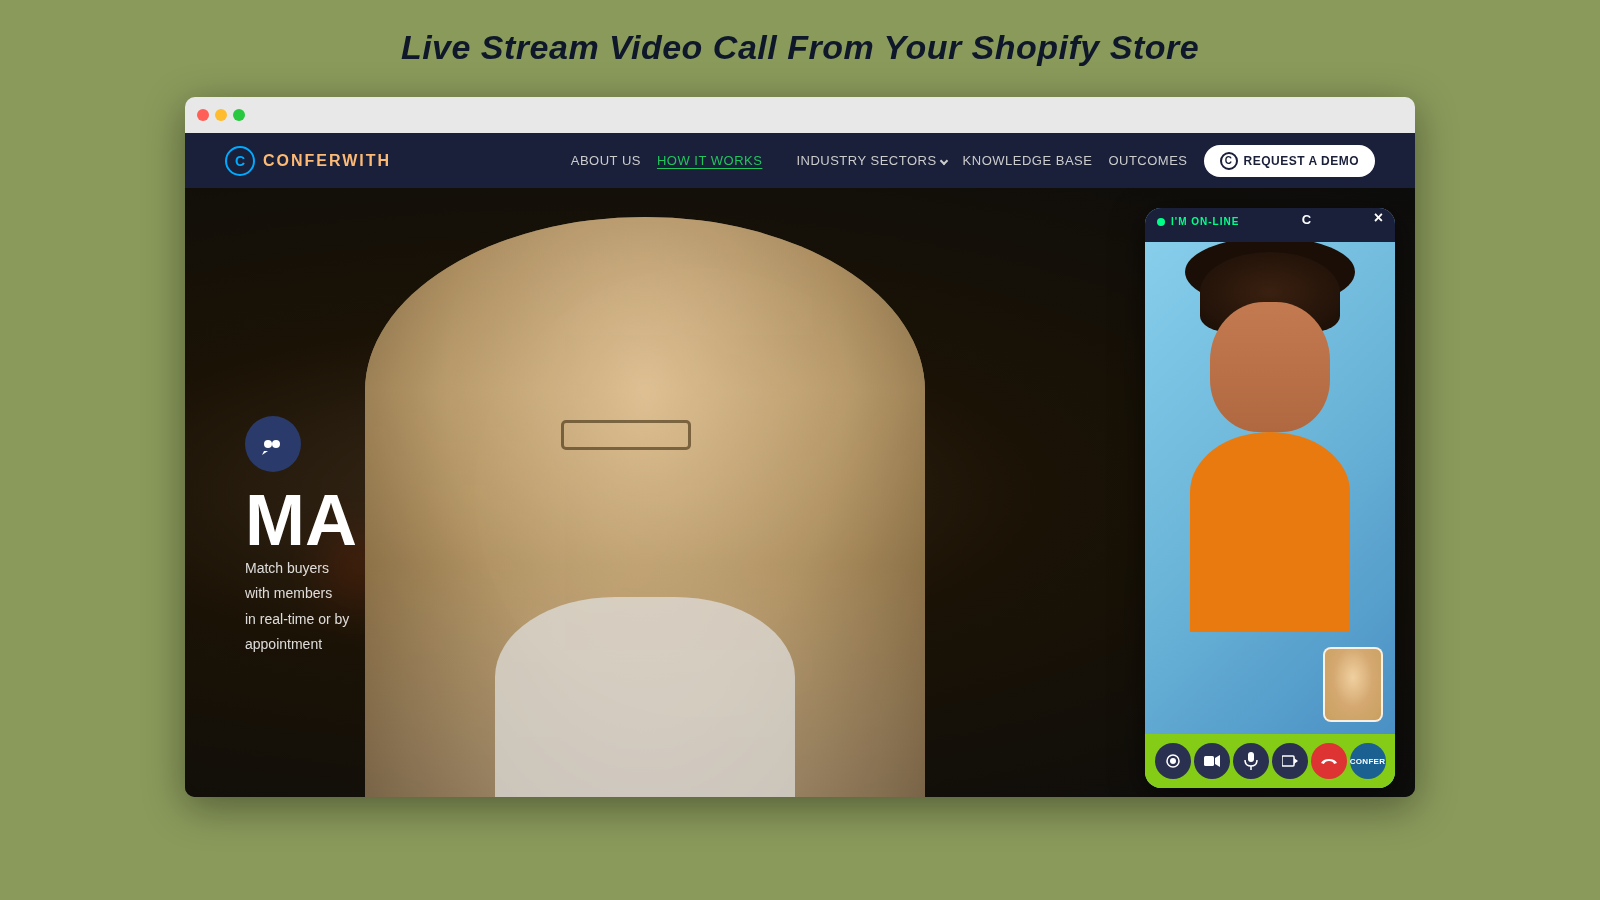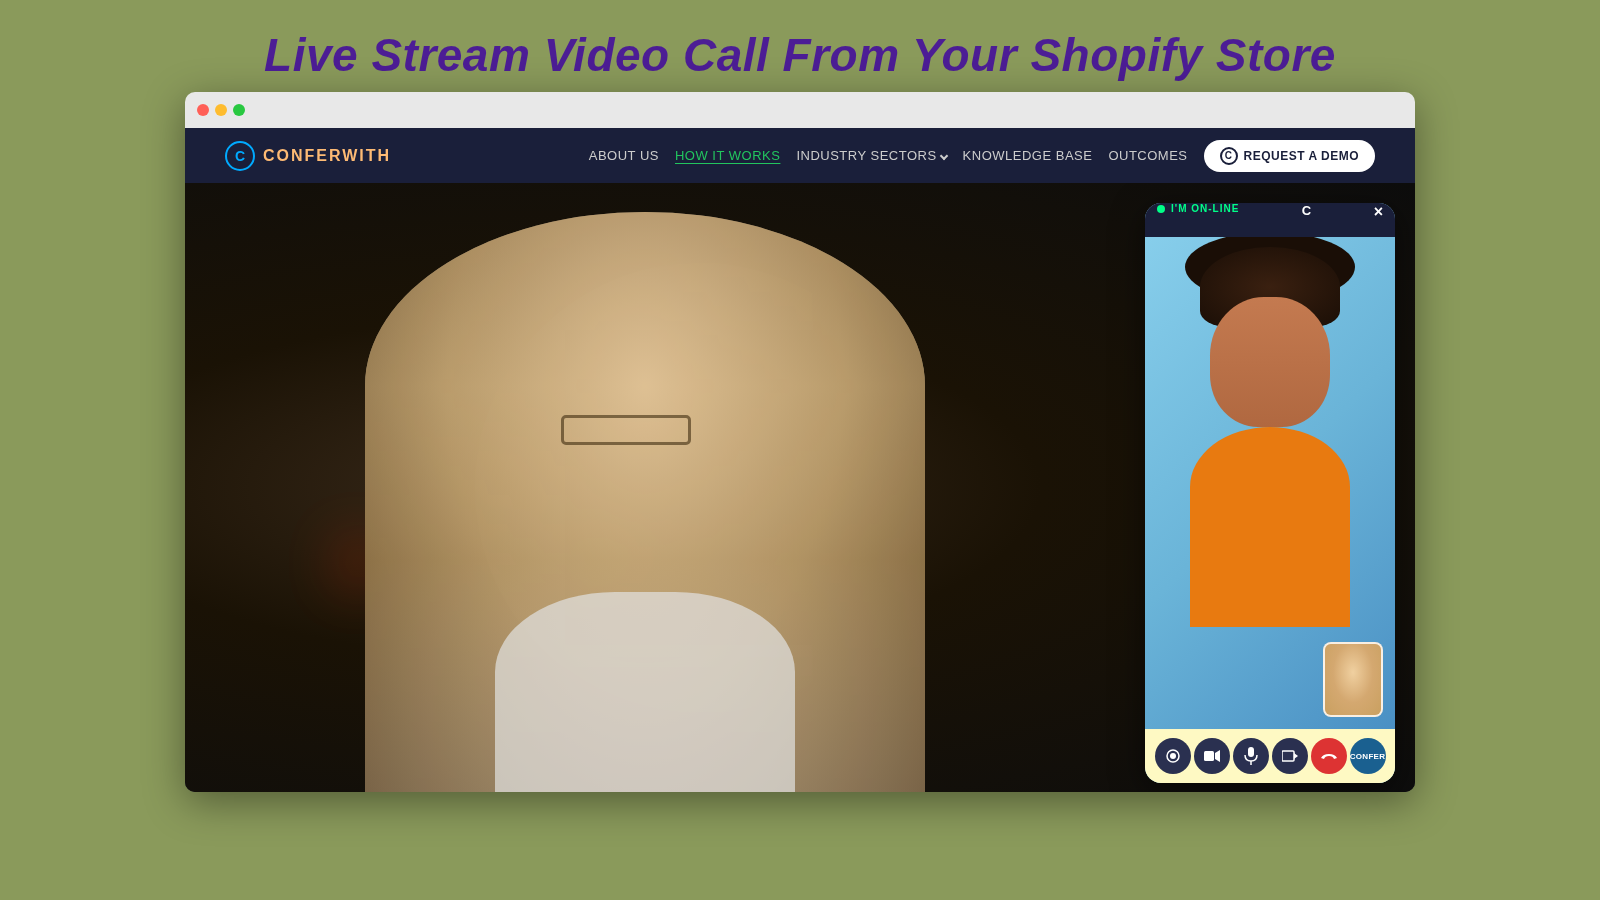--- a/index.html
+++ b/index.html
@@ -10,25 +10,25 @@
       background-color: #8a9a5b;
       font-family: 'Arial', sans-serif;
       display: flex;
       flex-direction: column;
       align-items: center;
       justify-content: flex-start;
       overflow: hidden;
     }
 
     .page-title {
-      color: #4c1d95;
-      font-size: 46px;
+      color: #0f172a;
+      font-size: 34px;
       font-weight: 900;
       text-align: center;
-      padding: 28px 0 10px 0;
+      padding: 28px 0 30px 0;
       letter-spacing: 0.5px;
       font-style: italic;
     }
 
     .browser-window {
       width: 1230px;
       height: 700px;
       border-radius: 10px;
       overflow: hidden;
       box-shadow: 0 10px 40px rgba(0,0,0,0.4);
@@ -123,20 +123,21 @@
     .nav-link.active {
       color: #22c55e;
       text-decoration: underline;
       text-underline-offset: 3px;
     }
 
     .nav-link-with-chevron {
       display: flex;
       align-items: center;
       gap: 4px;
+      margin-left: 18px;
     }
 
     .chevron-down {
       border: solid #cccccc;
       border-width: 0 2px 2px 0;
       display: inline-block;
       padding: 2px;
       transform: rotate(45deg);
     }
 
@@ -313,23 +314,23 @@
       overflow: hidden;
       box-shadow: 0 8px 32px rgba(0,0,0,0.5);
       display: flex;
       flex-direction: column;
     }
 
     .popup-top-bar {
       background: #1a1f3a;
       height: 34px;
       display: flex;
-      align-items: flex-start;
+      align-items: flex-end;
       justify-content: space-between;
-      padding: 0 12px;
+      padding: 15px 12px;
       flex-shrink: 0;
     }
 
     .online-indicator {
       display: flex;
       align-items: center;
       gap: 6px;
     }
 
     .online-dot {
@@ -390,21 +391,21 @@
     }
 
     .preview-face {
       width: 100%;
       height: 100%;
       background: radial-gradient(ellipse at 50% 40%, #f0d0a0 0%, #d4a870 50%, #c9a060 100%);
     }
 
     
     .popup-controls {
-      background: #fef9c3;
+      background: #84cc16;
       height: 54px;
       display: flex;
       align-items: center;
       justify-content: space-around;
       padding: 0 8px;
       flex-shrink: 0;
     }
 
     .ctrl-btn {
       width: 36px;
@@ -498,20 +499,38 @@
       <div class="c-shape"></div>
 
       <div class="person-area">
         <div class="person-figure">
           <div class="person-overlay"></div>
           <div class="glasses-hint"></div>
           <div class="shirt-area"></div>
         </div>
       </div>
 
+      <div class="ma-overlay">
+
+        <div class="hero-chat-bubble">
+          <svg width="26" height="22" viewBox="0 0 26 22" fill="none">
+            <circle cx="8" cy="11" r="4" fill="white"></circle>
+            <circle cx="16" cy="11" r="4" fill="white"></circle>
+            <path d="M4 18 L2 22 L8 18" fill="white"></path>
+          </svg>
+        </div>
+
+        <div class="ma-heading">MA</div>
+        <div class="ma-subtext">
+          <span>Match buyers</span><br>
+          <span>with members</span><br>
+          <span>in real-time or by</span><br>
+          <span>appointment</span>
+        </div>
+      </div>
 
       <div class="video-popup">
 
         <div class="popup-top-bar">
           <div class="online-indicator">
             <div class="online-dot"></div>
             <span class="online-text">I'M ON-LINE</span>
           </div>
           <span class="popup-logo">C</span>
           <span class="popup-close">×</span>

